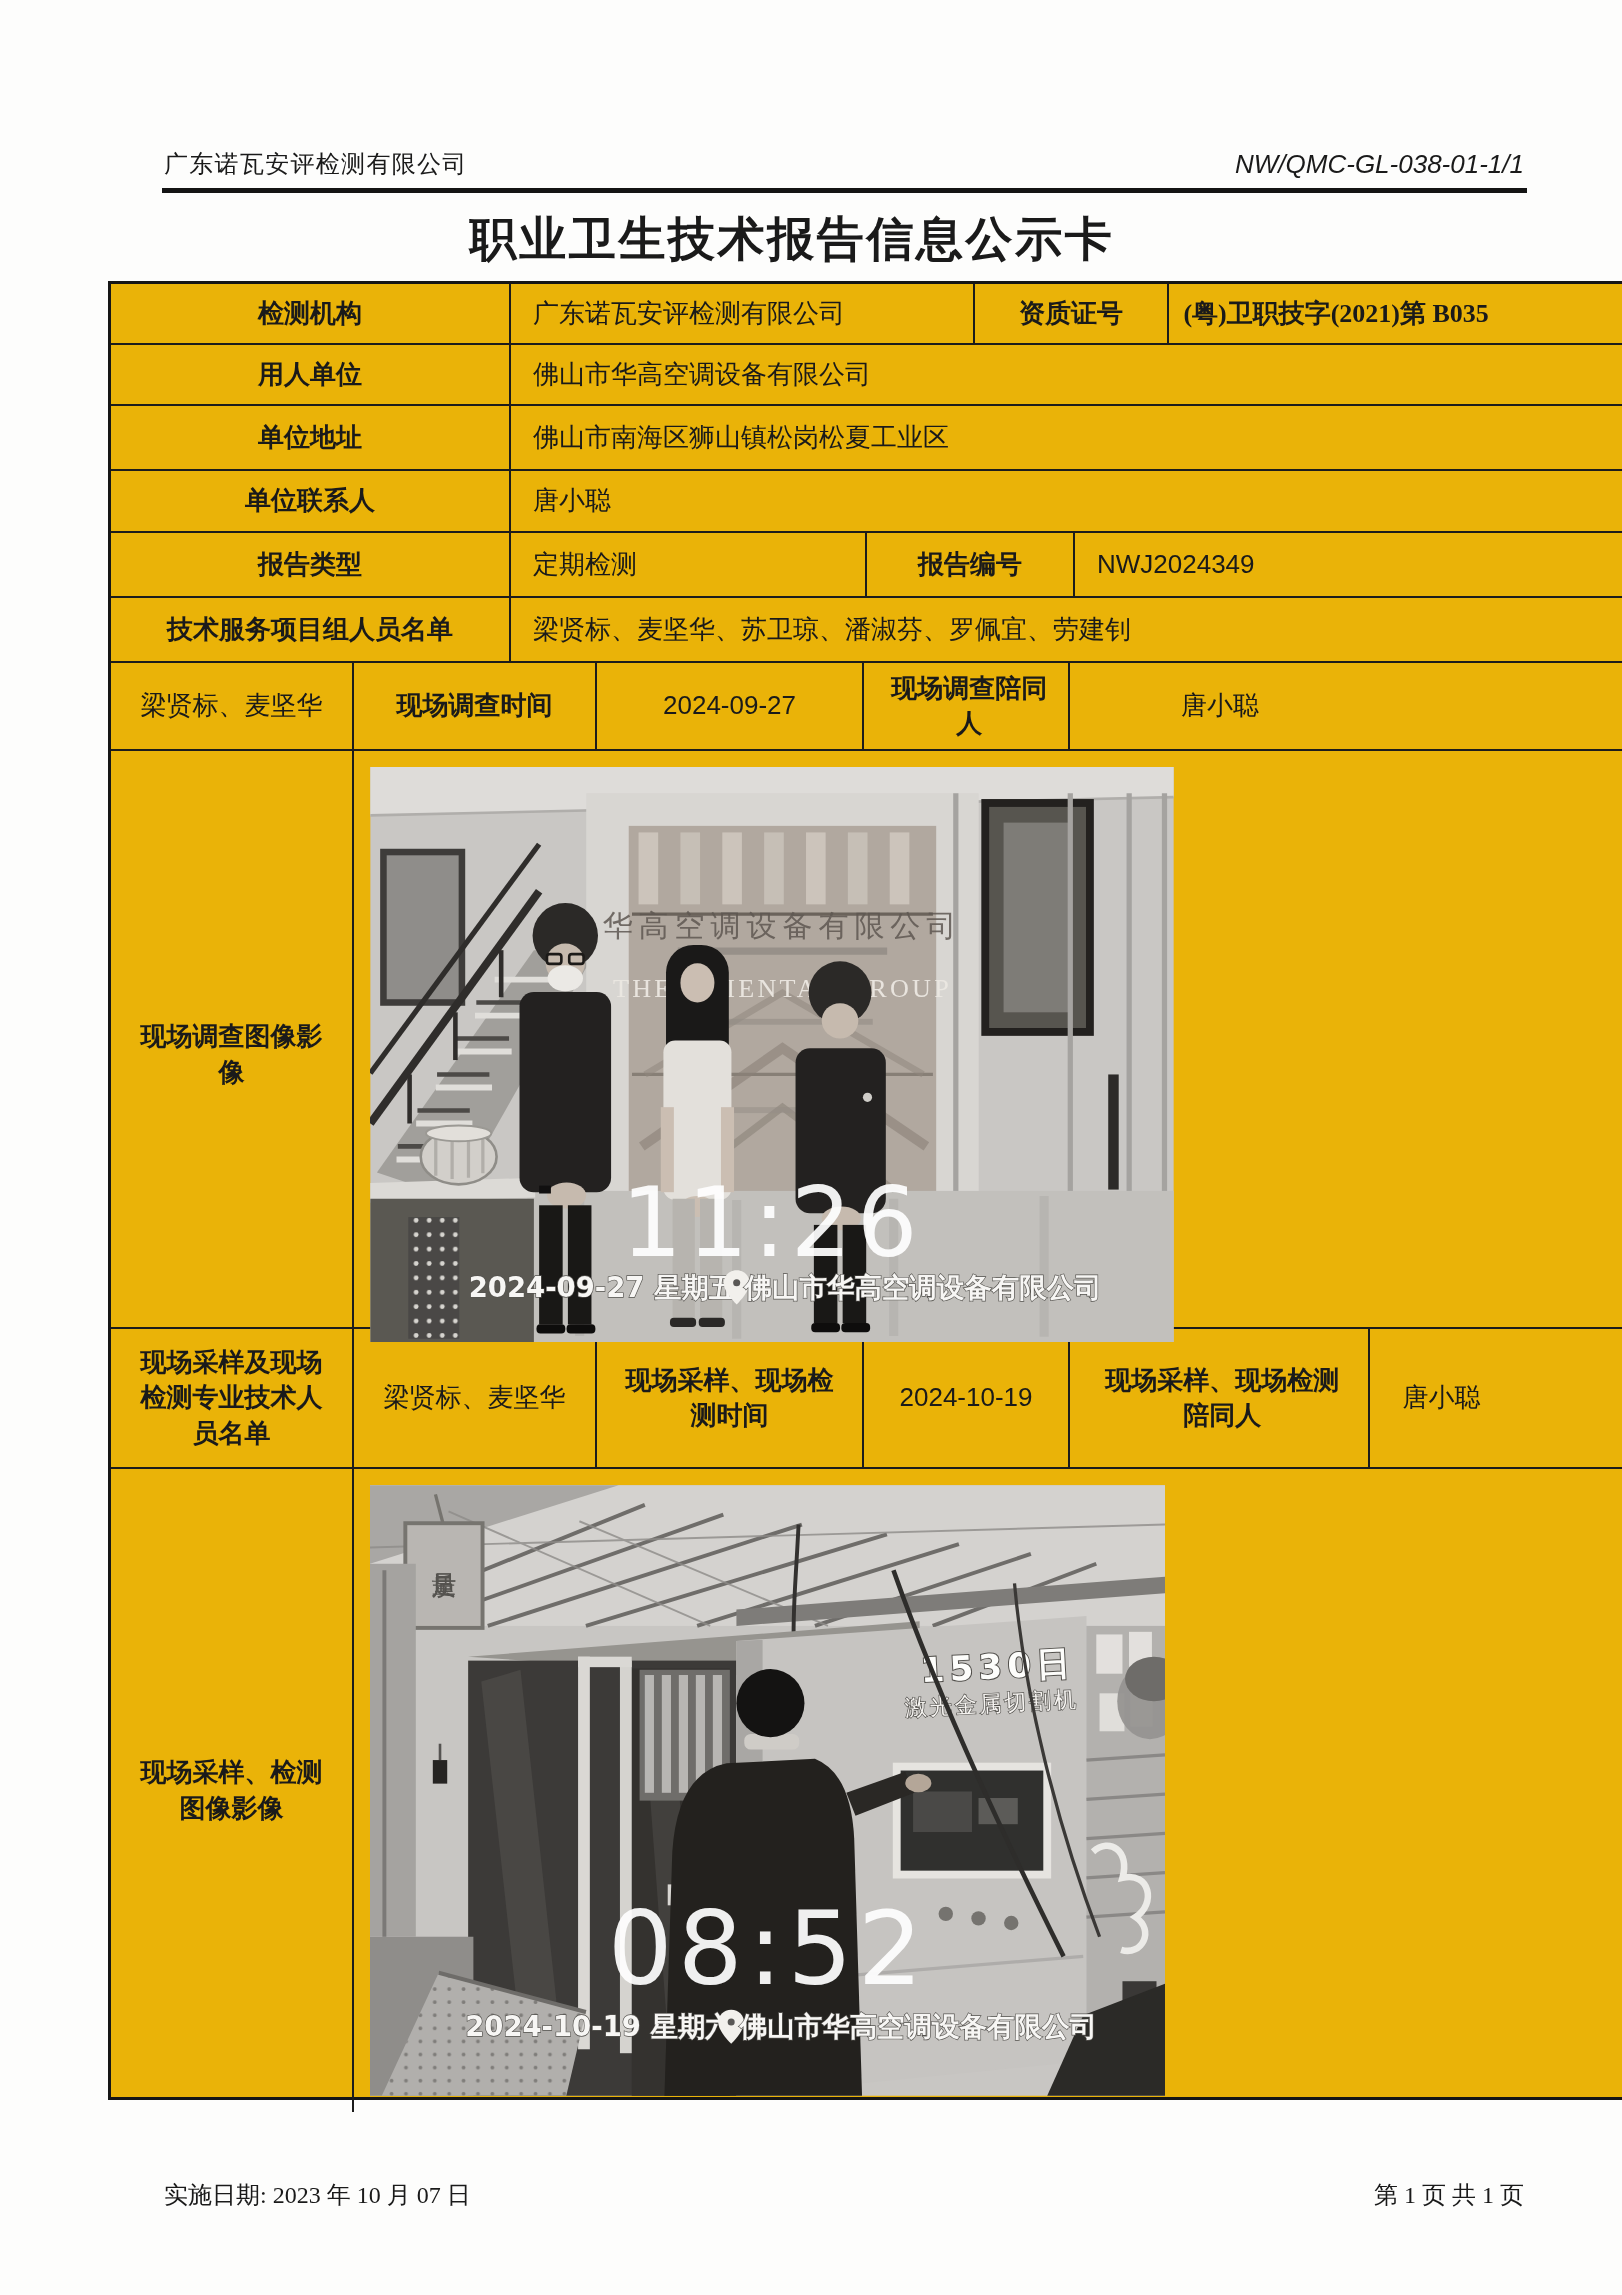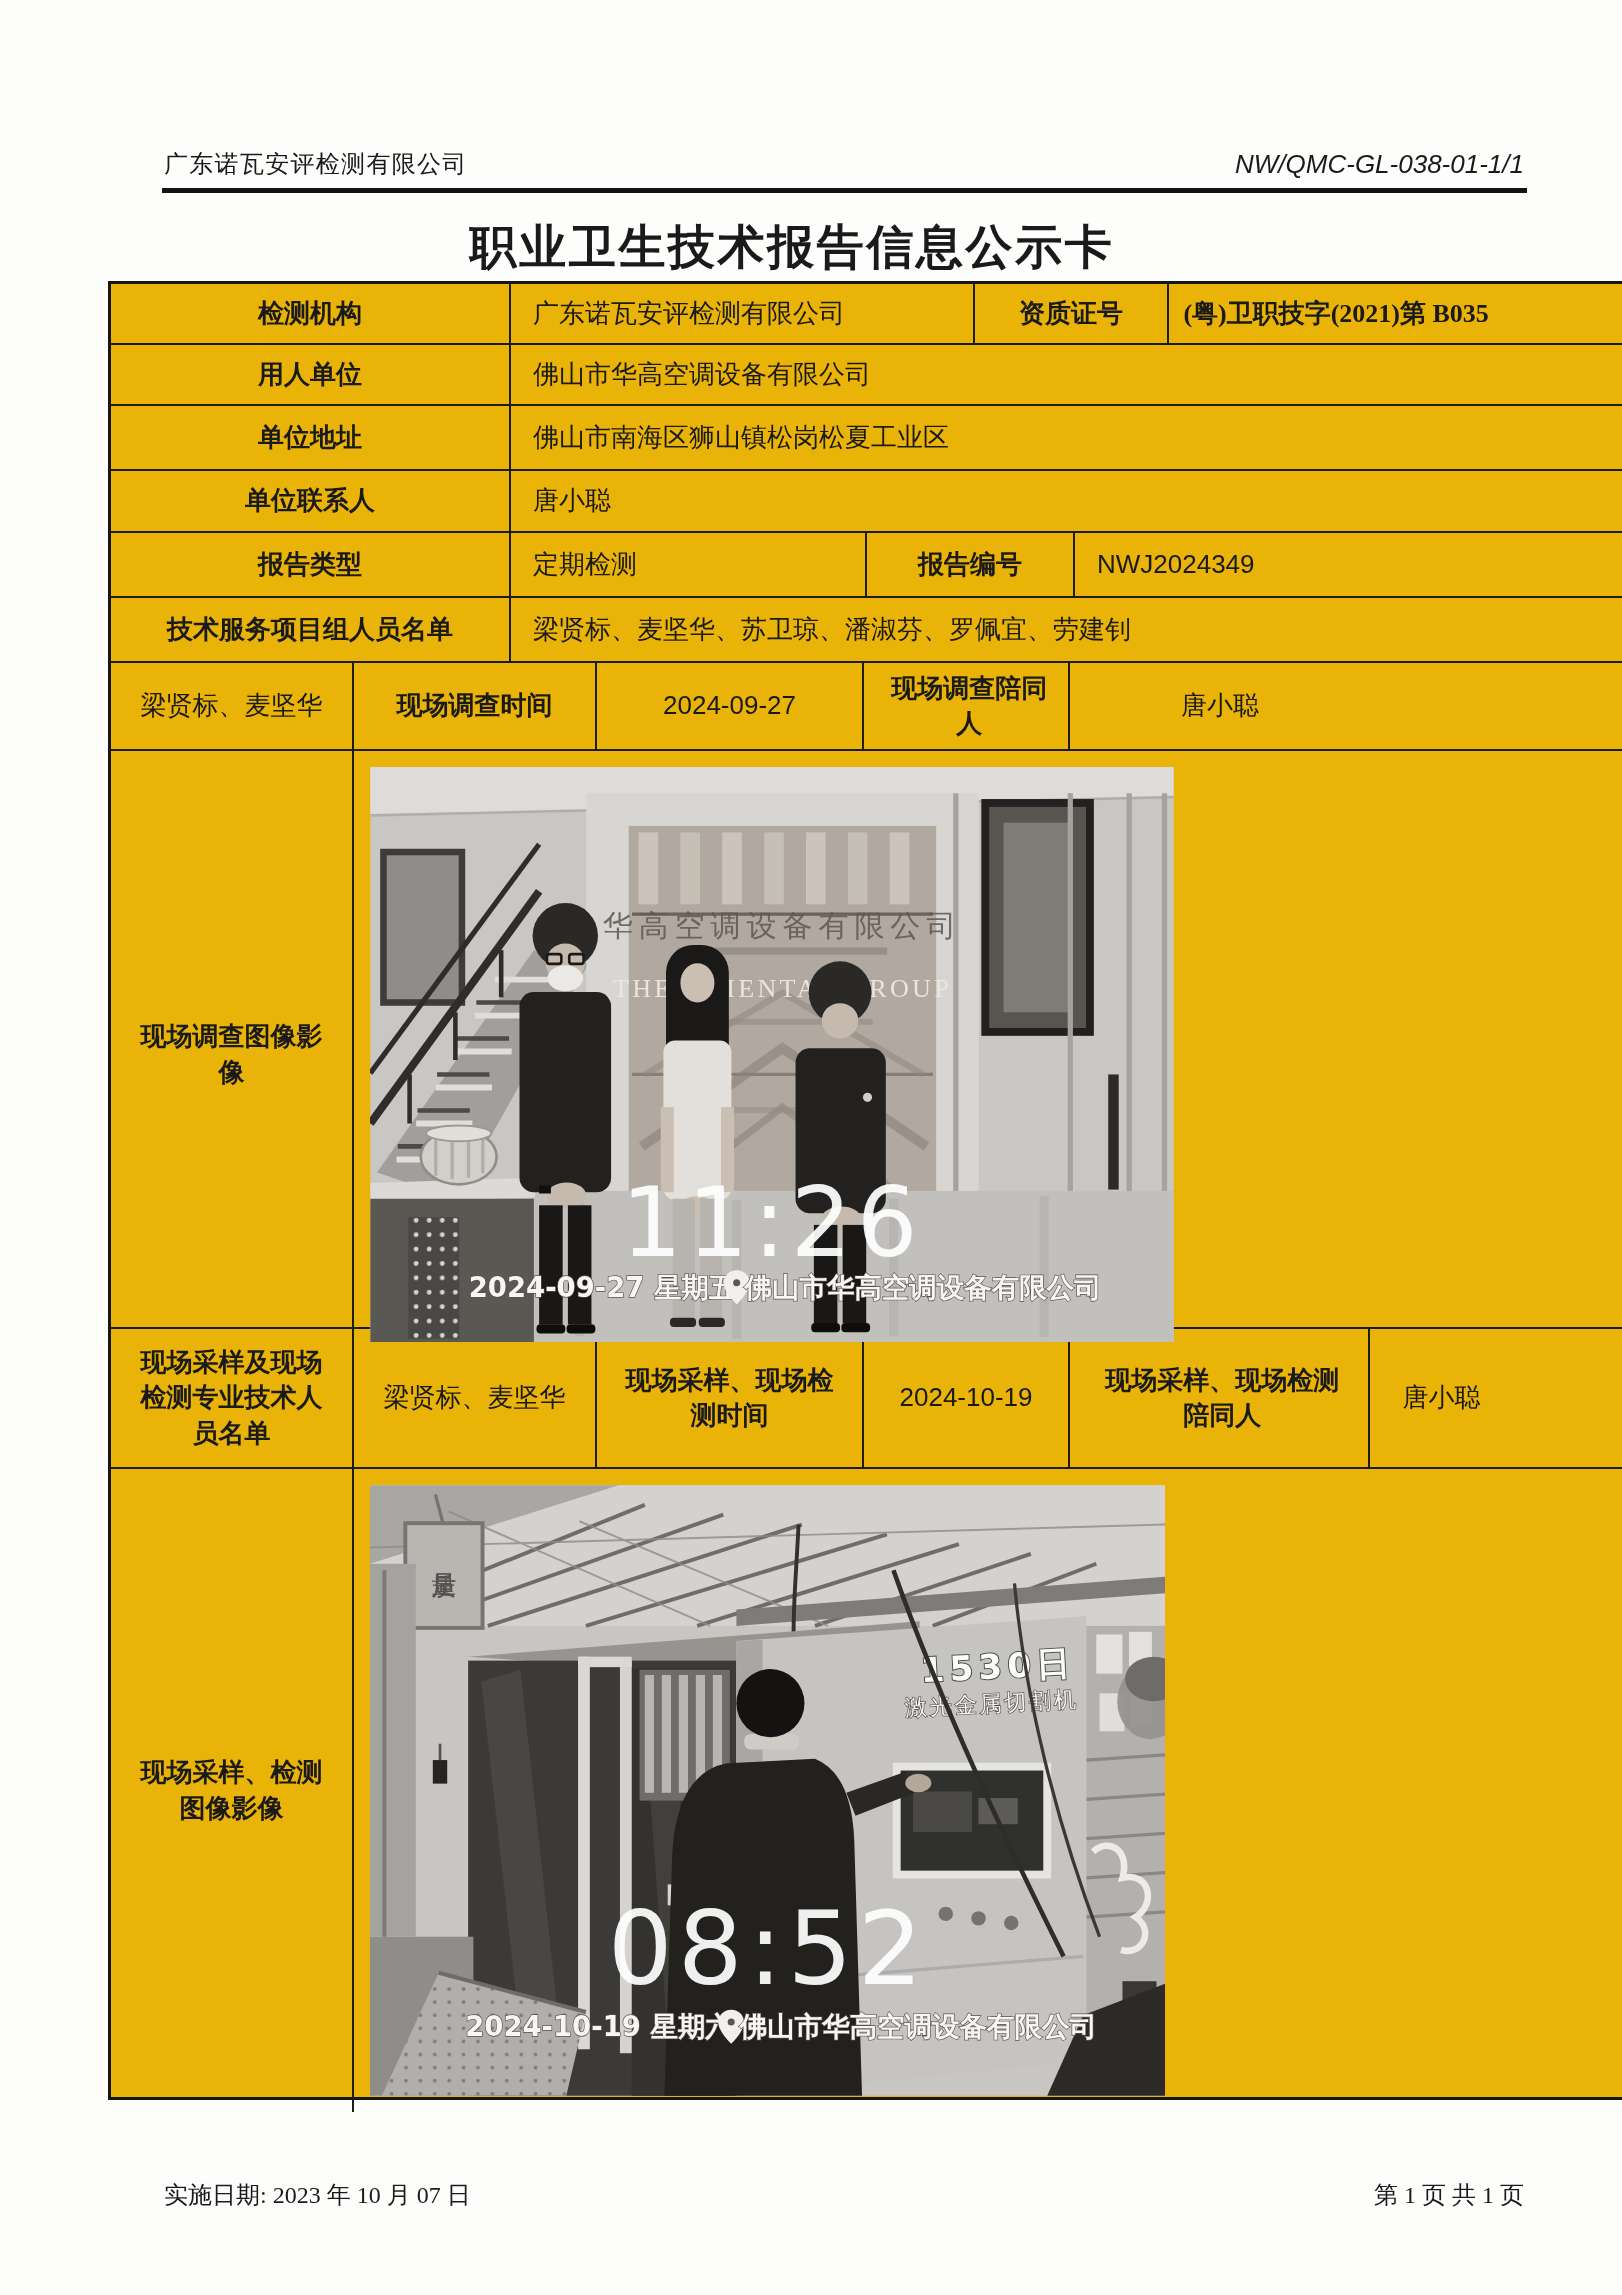--- a/index.html
+++ b/index.html
@@ -9,21 +9,21 @@
     background:#fdfdfc;
     font-family:"Liberation Serif","DejaVu Serif",serif;
     color:#1a1a1a;
     overflow:hidden;
   }
   
   .doc-header{position:absolute;top:148px;left:164px;right:99px;display:flex;justify-content:space-between;align-items:flex-end;}
   .hdr-left{font-size:24px;letter-spacing:1.3px;}
   .hdr-right{font-size:25px;font-family:"Liberation Serif","DejaVu Serif",serif;font-style:italic;}
   .hdr-rule{position:absolute;top:188px;left:162px;width:1365px;height:4.6px;background:#141414;}
-  .doc-title{position:absolute;top:216px;left:0;width:1584px;text-align:center;
+  .doc-title{position:absolute;top:208px;left:0;width:1584px;text-align:center;
     font-size:47px;font-weight:bold;letter-spacing:2.6px;margin:0;}
   
   .rpt-table{position:absolute;top:281px;left:108px;width:1606px;border:3.3px solid #161616;box-sizing:border-box;background:#eab308;}
   .trow{display:grid;border-bottom:2.6px solid #1c1c1c;box-sizing:border-box;}
   .trow:last-child{border-bottom:none;}
   .cell{border-right:2.6px solid #1c1c1c;box-sizing:border-box;display:flex;align-items:center;font-size:26px;line-height:1.35;}
   .cell:last-child{border-right:none;}
   .lbl{justify-content:center;text-align:center;font-weight:bold;}
   .val{padding-left:22px;}
   .ctr{justify-content:center;text-align:center;}

